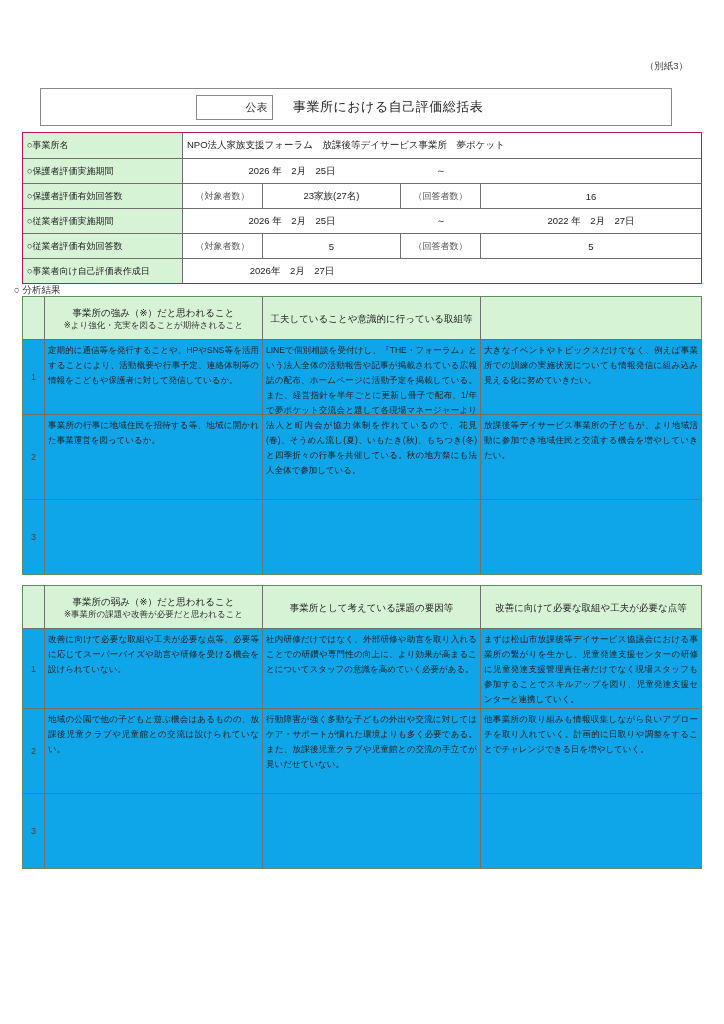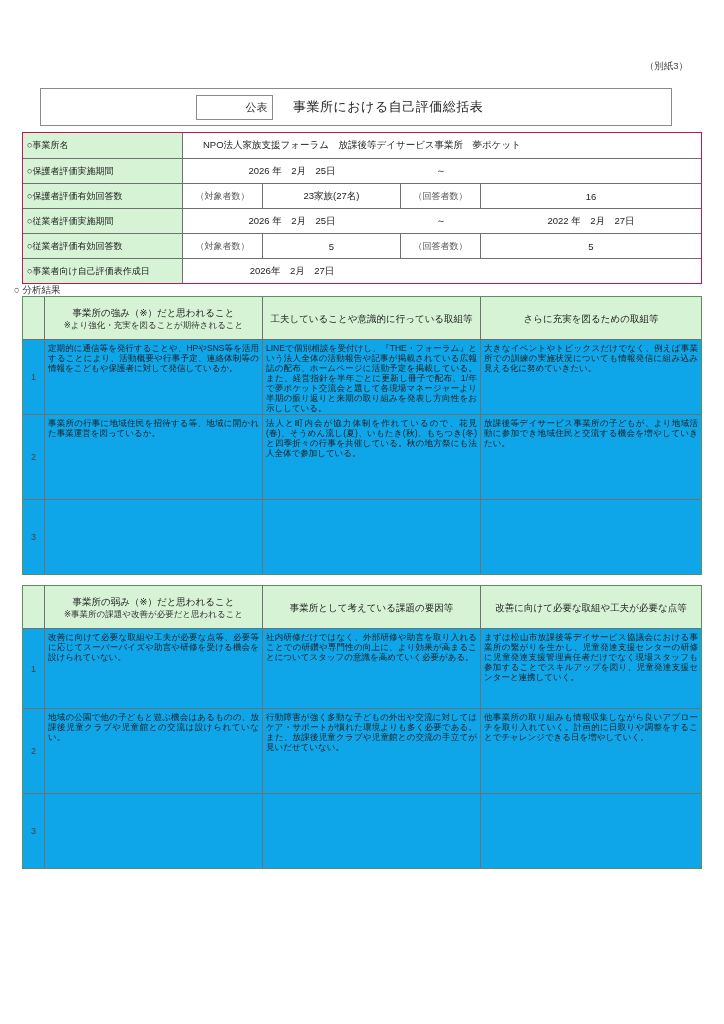--- a/index.html
+++ b/index.html
@@ -26,21 +26,21 @@
   }
   .irow{display:flex;height:25px;box-sizing:border-box;}
   .irow + .irow{border-top:1px solid #6f6f6f;}
   .cell{box-sizing:border-box;display:flex;align-items:center;font-size:9px;overflow:hidden;}
   .bR{border-right:1px solid #6f6f6f;}
   .label{width:160px;background:#d6f3d6;padding-left:4px;color:#222;}
   .w80{width:80px;justify-content:center;text-align:center;color:#555;}
   .w138{width:138px;justify-content:center;text-align:center;}
   .w218{width:218px;justify-content:center;text-align:center;}
   .flex1{flex:1;justify-content:center;text-align:center;}
-  .leftpad{justify-content:flex-start;padding-left:20px;text-align:left;}
+  .leftpad{justify-content:flex-start;padding-left:4px;text-align:left;}
   .val{font-size:9.5px;color:#222;}
 
   .analysis-heading{position:absolute;left:14px;top:284px;font-size:9.5px;color:#333;}
 
   
   .atable{
     position:absolute;left:22px;width:680px;border:1px solid #5f8f5f;
     box-sizing:border-box;background:#0ea5e9;
   }
   .atable-1{top:296px;}
@@ -50,21 +50,21 @@
   .acell{box-sizing:border-box;overflow:hidden;}
   .abR{border-right:1px solid #707070;}
   .num{width:22px;display:flex;align-items:center;justify-content:center;font-size:9px;color:#444;}
   .colA{width:218px;}
   .colB{width:218px;}
   .colC{flex:1;}
   .ahead{background:#d6f3d6;min-height:42px;}
   .ahead .acell{display:flex;flex-direction:column;align-items:center;justify-content:center;text-align:center;padding:2px 4px;}
   .h-main{font-size:9.5px;color:#222;line-height:13px;}
   .h-sub{font-size:8.5px;color:#333;line-height:12px;}
-  .body-cell{font-size:8.5px;line-height:10px;padding:3px 3px 0 3px;color:#222;text-align:justify;}
+  .body-cell{font-size:8.5px;line-height:15px;padding:3px 3px 0 3px;color:#222;text-align:justify;}
   .r-h75{height:75px;}
   .r-h80{height:80px;}
   .r-h85{height:85px;}
 </style>
 </head>
 <body>
 
 <div class="corner-note">（別紙3）</div>
 
 <div class="title-box">
@@ -114,23 +114,20 @@
 <div class="atable atable-1">
   <div class="arow ahead">
     <div class="acell num abR"></div>
     <div class="acell colA abR">
       <span class="h-main">事業所の強み（※）だと思われること</span>
       <span class="h-sub">※より強化・充実を図ることが期待されること</span>
     </div>
     <div class="acell colB abR">
       <span class="h-main">工夫していることや意識的に行っている取組等</span>
     </div>
-    <div class="acell colC">
-      <span class="h-main">さらに充実を図るための取組等</span>
-    </div>
   </div>
   <div class="arow r-h75">
     <div class="acell num abR">1</div>
     <div class="acell colA abR body-cell">定期的に通信等を発行することや、HPやSNS等を活用することにより、活動概要や行事予定、連絡体制等の情報をこどもや保護者に対して発信しているか。</div>
     <div class="acell colB abR body-cell">LINEで個別相談を受付けし、『THE・フォーラム』という法人全体の活動報告や記事が掲載されている広報誌の配布、ホームページに活動予定を掲載している。また、経営指針を半年ごとに更新し冊子で配布、1/年で夢ポケット交流会と題して各現場マネージャーより半期の振り返りと来期の取り組みを発表し方向性をお示ししている。</div>
     <div class="acell colC body-cell">大きなイベントやトピックスだけでなく、例えば事業所での訓練の実施状況についても情報発信に組み込み見える化に努めていきたい。</div>
   </div>
   <div class="arow r-h85">
     <div class="acell num abR">2</div>
     <div class="acell colA abR body-cell">事業所の行事に地域住民を招待する等、地域に開かれた事業運営を図っているか。</div>

